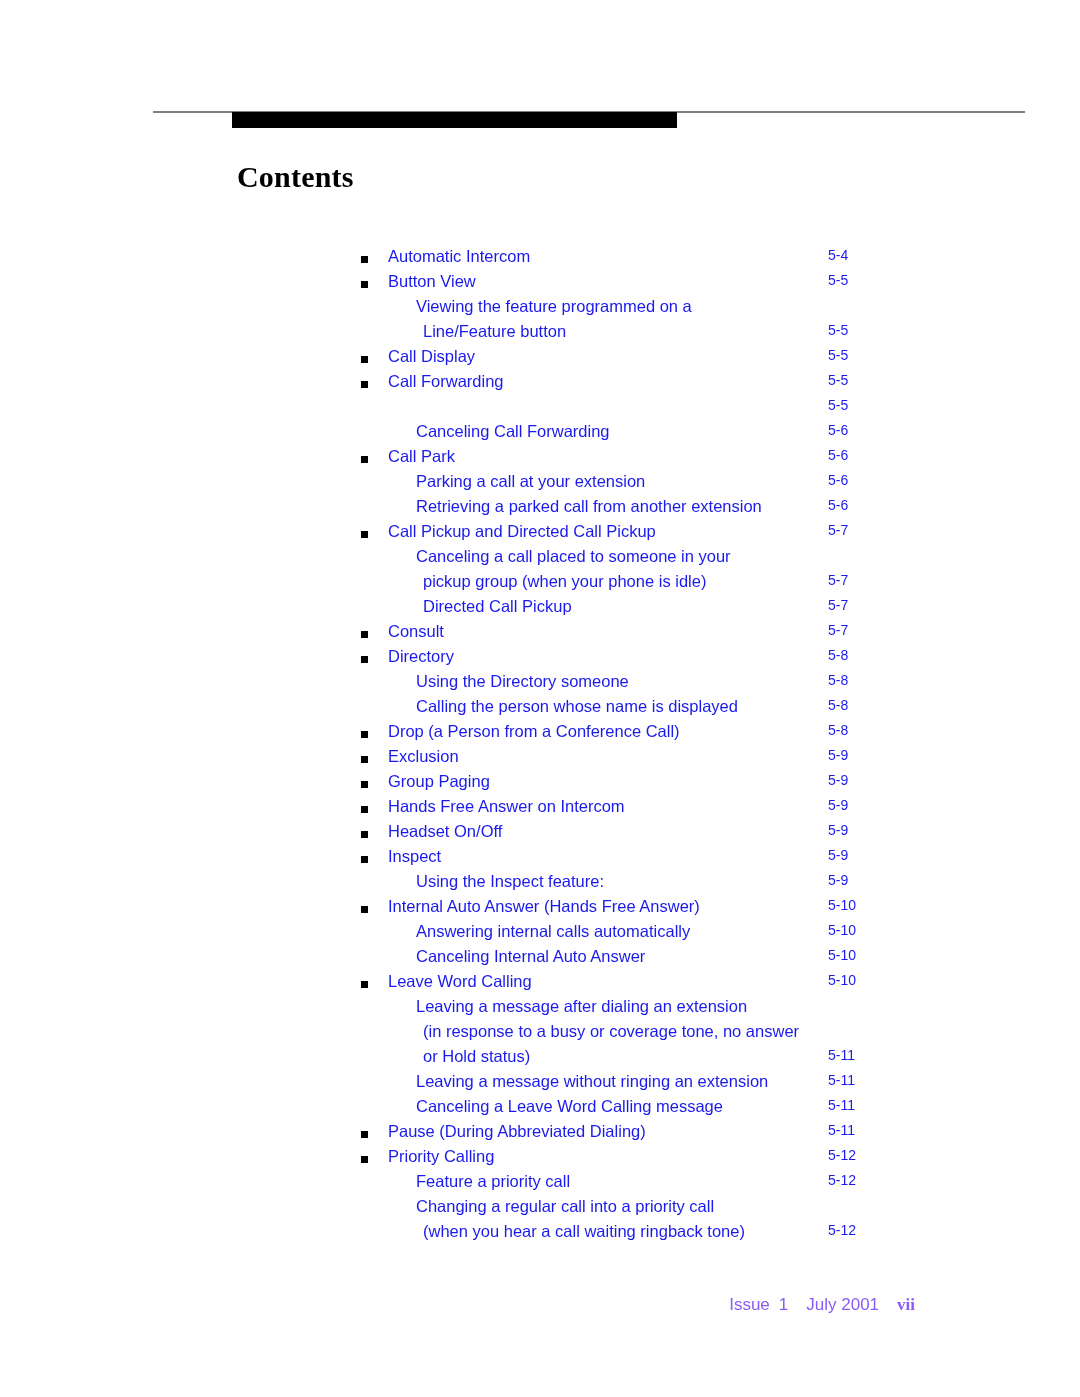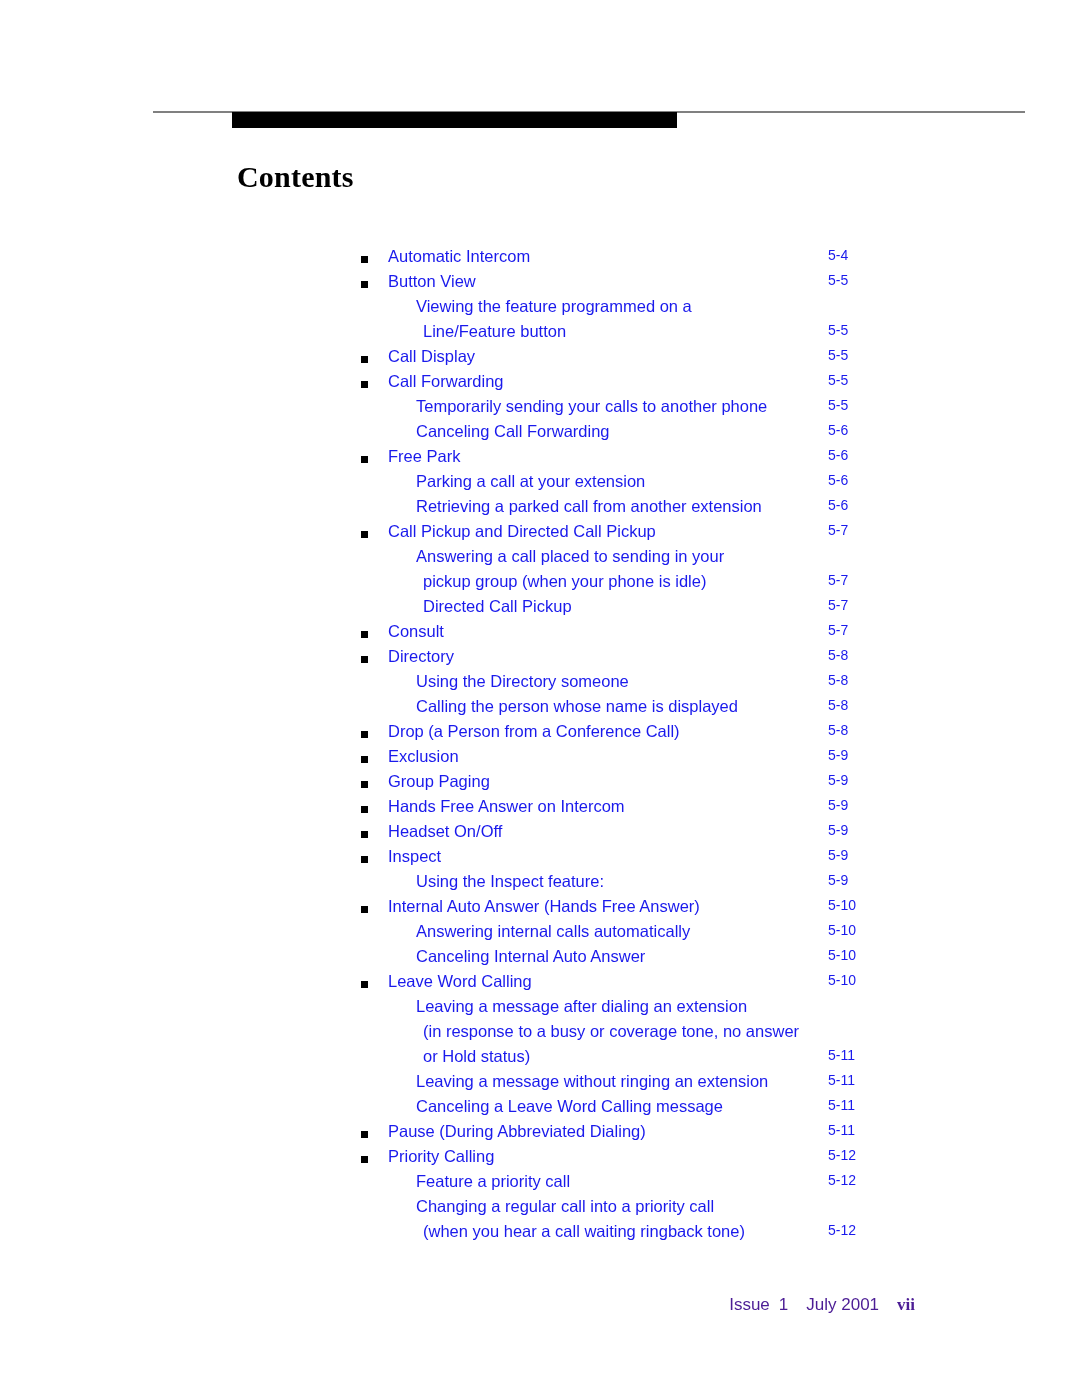--- a/index.html
+++ b/index.html
@@ -96,21 +96,21 @@
   
   #footer {
     position: absolute;
     left: 0;
     top: 1295px;
     width: 976px;
     text-align: right;
     padding-right: 61px;
     box-sizing: border-box;
     font-size: 17px;
-    color: #4c1d95;
+    color: #8b5cf6;
     white-space: nowrap;
   }
   #footer .sp { display: inline-block; width: 9px; }
   #footer .folio {
     font-family: "Liberation Serif", serif;
     font-weight: bold;
     font-size: 17px;
   }
 </style>
 </head>
@@ -154,34 +154,33 @@
     </div>
     <div class="toc-entry lvl1">
       <div class="entry-row">
         <span class="bullet"></span>
         <span class="entry-text">Call Forwarding</span>
         <span class="entry-page">5-5</span>
       </div>
     </div>
     <div class="toc-entry lvl2">
       <div class="entry-row">
-        <span class="entry-text">Temporarily sending your calls to another phone</span>
         <span class="entry-page">5-5</span>
       </div>
     </div>
     <div class="toc-entry lvl2">
       <div class="entry-row">
         <span class="entry-text">Canceling Call Forwarding</span>
         <span class="entry-page">5-6</span>
       </div>
     </div>
     <div class="toc-entry lvl1">
       <div class="entry-row">
         <span class="bullet"></span>
-        <span class="entry-text">Free Park</span>
+        <span class="entry-text">Call Park</span>
         <span class="entry-page">5-6</span>
       </div>
     </div>
     <div class="toc-entry lvl2">
       <div class="entry-row">
         <span class="entry-text">Parking a call at your extension</span>
         <span class="entry-page">5-6</span>
       </div>
     </div>
     <div class="toc-entry lvl2">
@@ -192,21 +191,21 @@
     </div>
     <div class="toc-entry lvl1">
       <div class="entry-row">
         <span class="bullet"></span>
         <span class="entry-text">Call Pickup and Directed Call Pickup</span>
         <span class="entry-page">5-7</span>
       </div>
     </div>
     <div class="toc-entry lvl2">
       <div class="entry-row">
-        <span class="entry-text">Answering a call placed to sending in your</span>
+        <span class="entry-text">Canceling a call placed to someone in your</span>
       </div>
       <div class="entry-row">
         <span class="entry-text cont">pickup group (when your phone is idle)</span>
         <span class="entry-page">5-7</span>
       </div>
     </div>
     <div class="toc-entry lvl2">
       <div class="entry-row">
         <span class="entry-text cont">Directed Call Pickup</span>
         <span class="entry-page">5-7</span>

